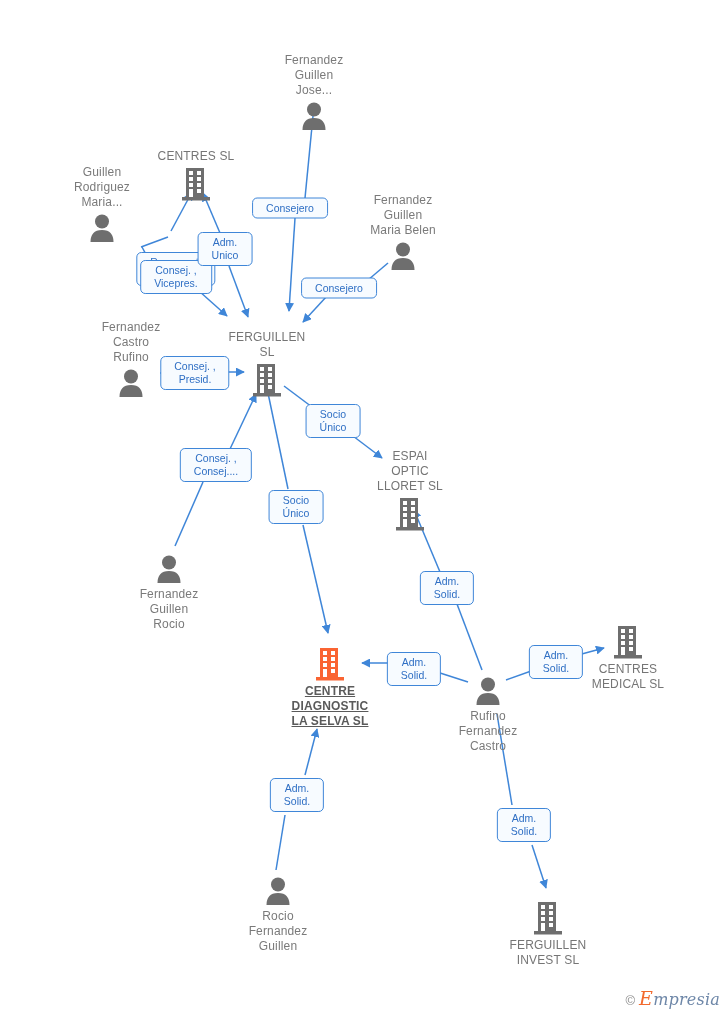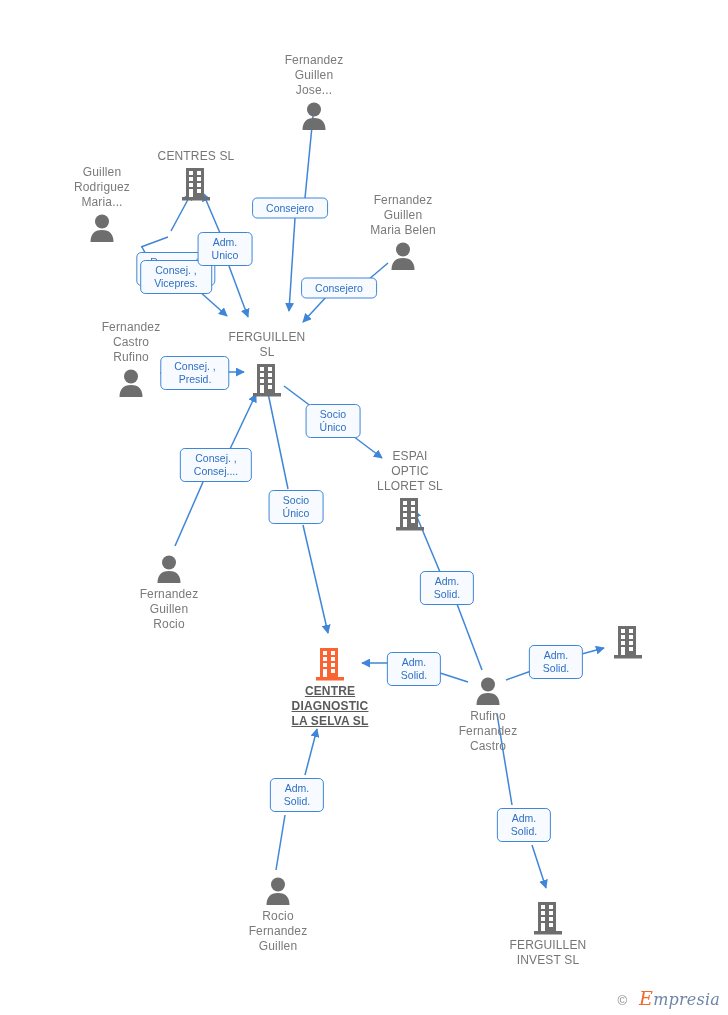--- a/index.html
+++ b/index.html
@@ -83,21 +83,20 @@
   #watermark .c-mark {
     color: #8b8b8b;
     font-size: 13px;
   }
   #watermark .brand {
     font-family: "DejaVu Serif", serif;
     font-style: italic;
     font-size: 16px;
     color: #6e87a8;
     letter-spacing: 0.2px;
-    margin-left: 8px;
   }
   #watermark .brand .cap {
     color: #f26a2e;
     font-size: 19px;
   }
 </style>
 </head>
 <body>
 
 <div id="canvas">
@@ -281,20 +280,22 @@
               <rect x="7" y="4" width="4" height="4"></rect>
               <rect x="15" y="4" width="4" height="4"></rect>
               <rect x="7" y="10" width="4" height="4"></rect>
               <rect x="15" y="10" width="4" height="4"></rect>
               <rect x="7" y="16" width="4" height="4"></rect>
               <rect x="15" y="16" width="4" height="4"></rect>
               <rect x="7" y="22" width="4" height="8"></rect>
               <rect x="15" y="22" width="4" height="4"></rect>
             </g>
           </svg></span>
+        <span class="caption">CENTRES
+MEDICAL SL</span>
       </div>
       <div class="node person cap-below" style="left: 488px; top: 676px;">
         <span class="glyph"><svg width="28" height="30" viewBox="0 0 28 30" xmlns="http://www.w3.org/2000/svg" fill="#6e6e6e">
             <circle cx="14" cy="8.5" r="7"></circle>
             <path d="M 14 17 C 6 17 2.5 21.5 2.5 29 L 25.5 29 C 25.5 21.5 22 17 14 17 Z"></path>
           </svg></span>
         <span class="caption">Rufino
 Fernandez
 Castro</span>
       </div>

